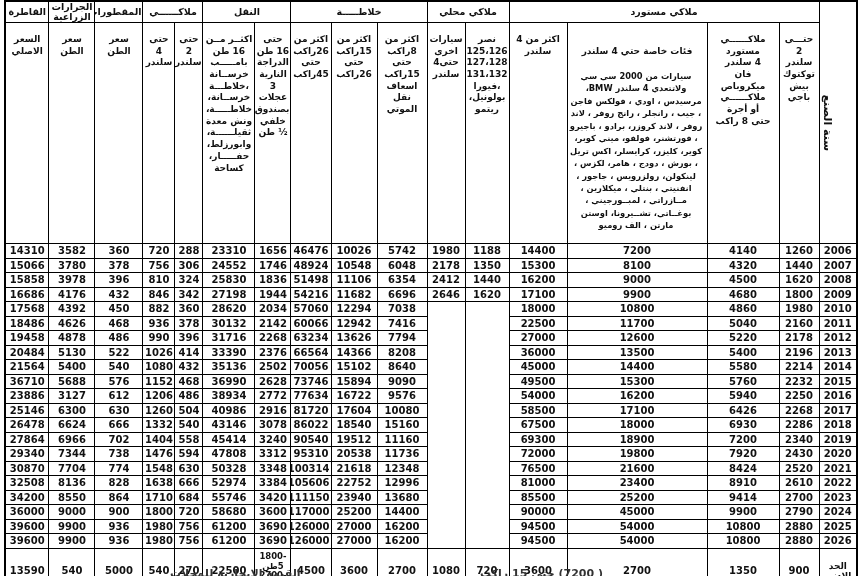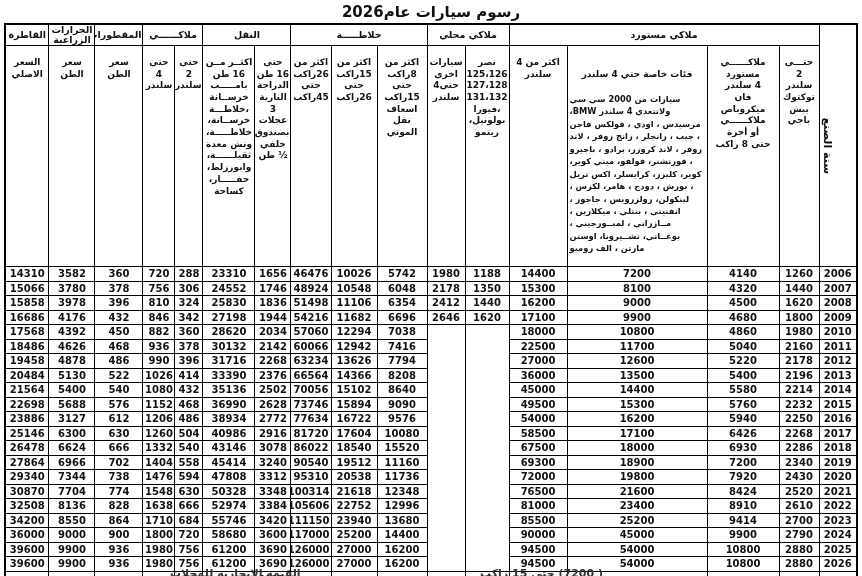--- a/index.html
+++ b/index.html
@@ -6,40 +6,39 @@
   body{width:862px;height:576px;overflow:hidden;font-family:"DejaVu Sans",sans-serif;color:#111;}
   .page{position:relative;width:862px;height:576px;}
   .title{ text-align:center;font-size:15px;font-weight:bold;padding:3px 0 2px 0;}
   table{border-collapse:collapse;margin:0 auto;table-layout:fixed;width:850px;background:#fff;}
   th,td{border:1px solid #000;text-align:center;padding:0 1px;overflow:hidden;}
   table{border:2px solid #000;}
   thead tr.grp th{height:18px;font-size:9.5px;font-weight:bold;vertical-align:middle;white-space:pre-line;line-height:1.05;}
   thead tr.sub th{height:152px;vertical-align:top;font-size:9px;font-weight:bold;line-height:1.3;white-space:pre-line;padding-top:11px;}
   th.special{vertical-align:top;}
   .sp-title{font-size:9px;font-weight:bold;text-align:center;}
-  .sp-body{font-size:8.3px;font-weight:bold;text-align:left;line-height:1.5;padding:1px 3px 0 1px;direction:rtl;}
+  .sp-body{font-size:8.3px;font-weight:bold;text-align:center;line-height:1.5;padding:1px 3px 0 1px;direction:rtl;}
   tbody td{height:13.5px;font-size:10px;font-weight:bold;line-height:1;font-family:"DejaVu Sans",sans-serif;}
   tbody td:empty{background:#fff;}
   .yearcell{font-size:10px;text-align:center;}
   th.yearhead{vertical-align:middle;}
   .vert{display:inline-block;transform:rotate(90deg);white-space:nowrap;font-size:11px;font-weight:bold;}
   tfoot td{height:44px;font-size:10px;font-weight:bold;white-space:pre-line;line-height:1.15;}
   tfoot td.naqlmin{font-size:8.5px;line-height:1.1;}
   tfoot td.minlabel{font-size:9px;}
   .footline{position:absolute;left:0;right:0;bottom:0;height:9px;overflow:hidden;}
   .footline .frag{position:absolute;top:0;font-size:11px;font-weight:bold;white-space:nowrap;color:#333;}
   .frag.f-left{left:170px;}
   .frag.f-right{left:480px;}
 </style>
 </head>
 <body>
 
 <div class="page">
 
-  <div class="title">رسوم سيارات عام2026</div>
 
   <table>
     <colgroup>
       <col style="width:38px">
         <col style="width:40px">
         <col style="width:72px">
         <col style="width:140px">
       <col style="width:58px">
         <col style="width:44px">
         <col style="width:38px">
@@ -317,21 +316,21 @@
           <td>49500</td>
           <td>9090</td>
           <td>15894</td>
           <td>73746</td>
           <td>2628</td>
           <td>36990</td>
           <td>468</td>
           <td>1152</td>
           <td>576</td>
           <td>5688</td>
-          <td>22698</td>
+          <td>36710</td>
         </tr>
         <tr>
           <td class="yearcell">2016</td>
           <td>2250</td>
           <td>5940</td>
           <td>16200</td>
           <td>54000</td>
           <td>9576</td>
           <td>16722</td>
           <td>77634</td>
@@ -359,21 +358,21 @@
           <td>630</td>
           <td>6300</td>
           <td>25146</td>
         </tr>
         <tr>
           <td class="yearcell">2018</td>
           <td>2286</td>
           <td>6930</td>
           <td>18000</td>
           <td>67500</td>
-          <td>15520</td>
+          <td>15160</td>
           <td>18540</td>
           <td>86022</td>
           <td>3078</td>
           <td>43146</td>
           <td>540</td>
           <td>1332</td>
           <td>666</td>
           <td>6624</td>
           <td>26478</td>
         </tr>

